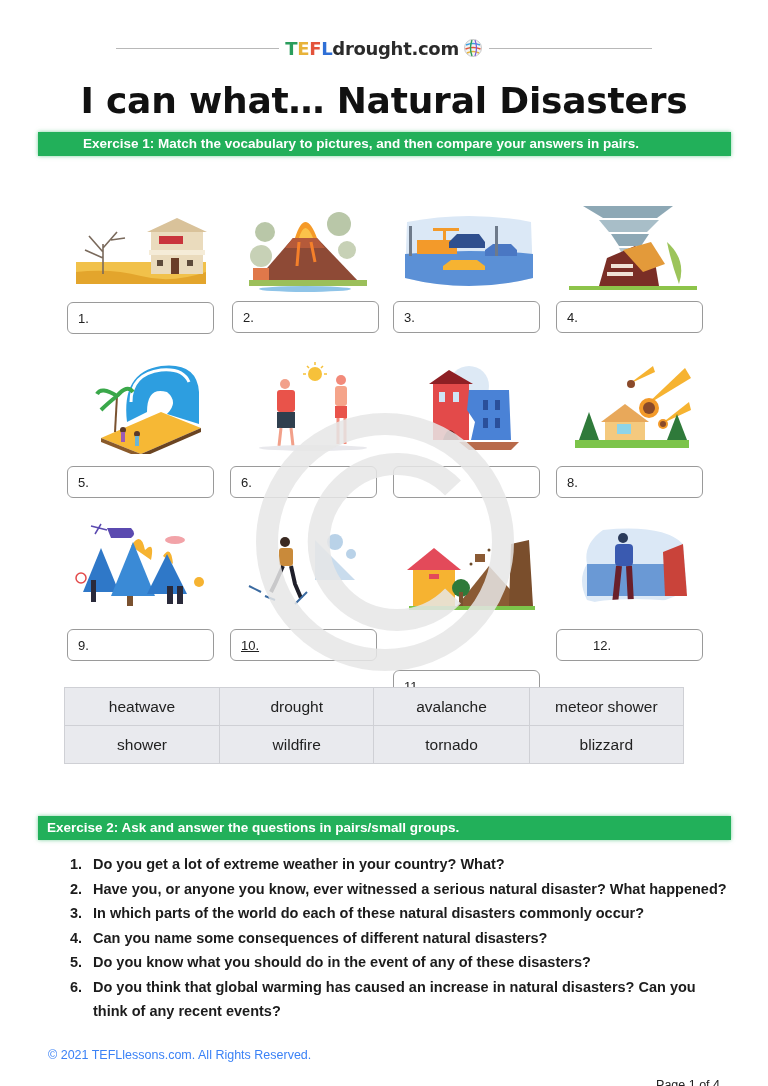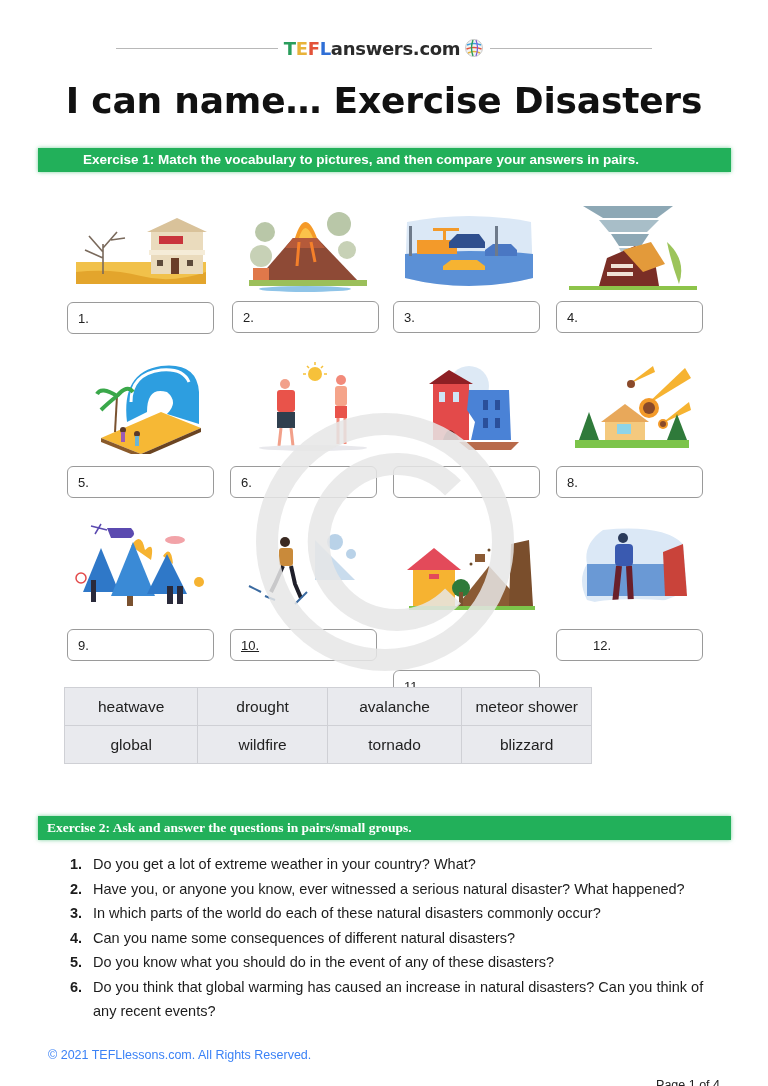--- a/index.html
+++ b/index.html
@@ -14,69 +14,69 @@
   .brand .e { color: #e8b33a; }
   .brand .f { color: #e3533a; }
   .brand .l { color: #2f6fd6; }
   .brand .rest { color: #2b2b2b; }
   .globe { width: 20px; height: 20px; margin-left: 4px; }
 
   .page-title { position: absolute; top: 80px; left: 0; width: 768px; text-align: center; font-family: "DejaVu Sans", sans-serif; font-weight: bold; font-size: 36px; color: #111; letter-spacing: -0.2px; }
 
   
   .banner { position: absolute; left: 38px; width: 693px; height: 24px; background: #22b05a; box-shadow: 0 0 4px rgba(34,176,90,0.6); color: #ffffff; font-weight: bold; font-size: 13.5px; line-height: 24px; padding-left: 9px; }
-  .banner.ex1 { top: 148px; padding-left: 45px; }
-  .banner.ex2 { top: 816px; font-family: Liberation Serif, serif; }
+  .banner.ex1 { top: 132px; padding-left: 45px; }
+  .banner.ex2 { top: 816px; }
 
   
   .pic { position: absolute; width: 150px; height: 95px; display: flex; align-items: center; justify-content: center; }
   .pic svg { width: 140px; height: 92px; }
   .ans-box { position: absolute; width: 147px; height: 32px; border: 1px solid #9a9a9a; border-radius: 6px; background: #fff; font-size: 13px; padding: 8px 0 0 10px; color: #222; }
 
   
-  .vocab { position: absolute; top: 687px; left: 64px; width: 528px; border-collapse: collapse; }
+  .vocab { position: absolute; top: 687px; left: 64px; width: 620px; border-collapse: collapse; }
   .vocab td { width: 160px; height: 38px; background: #e9eaee; border: 1px solid #cfd0d5; text-align: center; font-size: 15.5px; color: #222; }
 
   
   .questions { position: absolute; top: 852px; left: 70px; width: 660px; list-style: none; }
   .questions li { display: flex; font-size: 14.5px; line-height: 24.5px; color: #1c1c1c; }
   .questions .qn { width: 23px; font-weight: bold; flex: none; }
-  .questions .qt { flex: 1; }
+  .questions .qt { flex: 1; font-weight: bold; }
 
   
   .footer-left { position: absolute; top: 1048px; left: 48px; font-size: 12.5px; color: #3b82f6; }
   .footer-right { position: absolute; top: 1048px; right: 48px; font-size: 12.5px; color: #222; margin-top: 30px; }
 
   
   .watermark { position: absolute; left: 253px; top: 410px; width: 264px; height: 264px; pointer-events: none; }
 </style>
 </head>
 <body>
 
 <div class="brand-row">
   <div class="brand-line"></div>
   <div class="brand">
     <span class="t">T</span>
       <span class="e">E</span>
       <span class="f">F</span>
       <span class="l">L</span>
-      <span class="rest">answers.com</span>
+      <span class="rest">drought.com</span>
     <svg class="globe" viewBox="0 0 20 20">
       <circle cx="10" cy="10" r="8.5" fill="#f3f3f3" stroke="#c9c9c9" stroke-width="1"></circle>
       <path d="M3 7 Q10 4 17 7" stroke="#3aa0e0" stroke-width="1.6" fill="none"></path>
       <path d="M2.5 11 Q10 8 17.5 11" stroke="#e3533a" stroke-width="1.6" fill="none"></path>
       <path d="M4 15 Q10 12 16 15" stroke="#e8b33a" stroke-width="1.6" fill="none"></path>
       <path d="M9 2 Q6 10 9 18" stroke="#2a9d5c" stroke-width="1.4" fill="none"></path>
       <path d="M12 2 Q15 10 12 18" stroke="#7b5ad6" stroke-width="1.2" fill="none"></path>
     </svg>
   </div>
   <div class="brand-line"></div>
 </div>
 
-<div class="page-title">I can name… Exercise Disasters</div>
+<div class="page-title">I can what… Natural Disasters</div>
 
 <div class="banner ex1">Exercise 1: Match the vocabulary to pictures, and then compare your answers in pairs.</div>
 
 <div class="pic" style="left:66px;top:200px;">
   <svg viewBox="0 0 140 92">
     <rect x="5" y="60" width="130" height="22" fill="#f1c14a"></rect>
     <path d="M5 70 Q40 66 70 74 T135 70 L135 82 L5 82Z" fill="#e3a52c"></path>
     <path d="M32 72 L32 42 M32 50 L18 34 M32 46 L46 30 M32 56 L14 48 M40 38 L54 36" stroke="#7a6a5c" stroke-width="1.6" fill="none"></path>
     <rect x="80" y="28" width="52" height="44" fill="#eadbbd"></rect>
     <polygon points="76,30 106,16 136,30" fill="#d9c29a"></polygon>
@@ -272,21 +272,21 @@
 
 <table class="vocab">
   <tbody>
       <tr>
     <td>heatwave</td>
     <td>drought</td>
     <td>avalanche</td>
     <td>meteor shower</td>
   </tr>
   <tr>
-    <td>global</td>
+    <td>shower</td>
     <td>wildfire</td>
     <td>tornado</td>
     <td>blizzard</td>
   </tr>
 </tbody>
   </table>
 
 <div class="banner ex2">Exercise 2:  Ask and answer the questions in pairs/small groups.</div>
 
 <ol class="questions">

